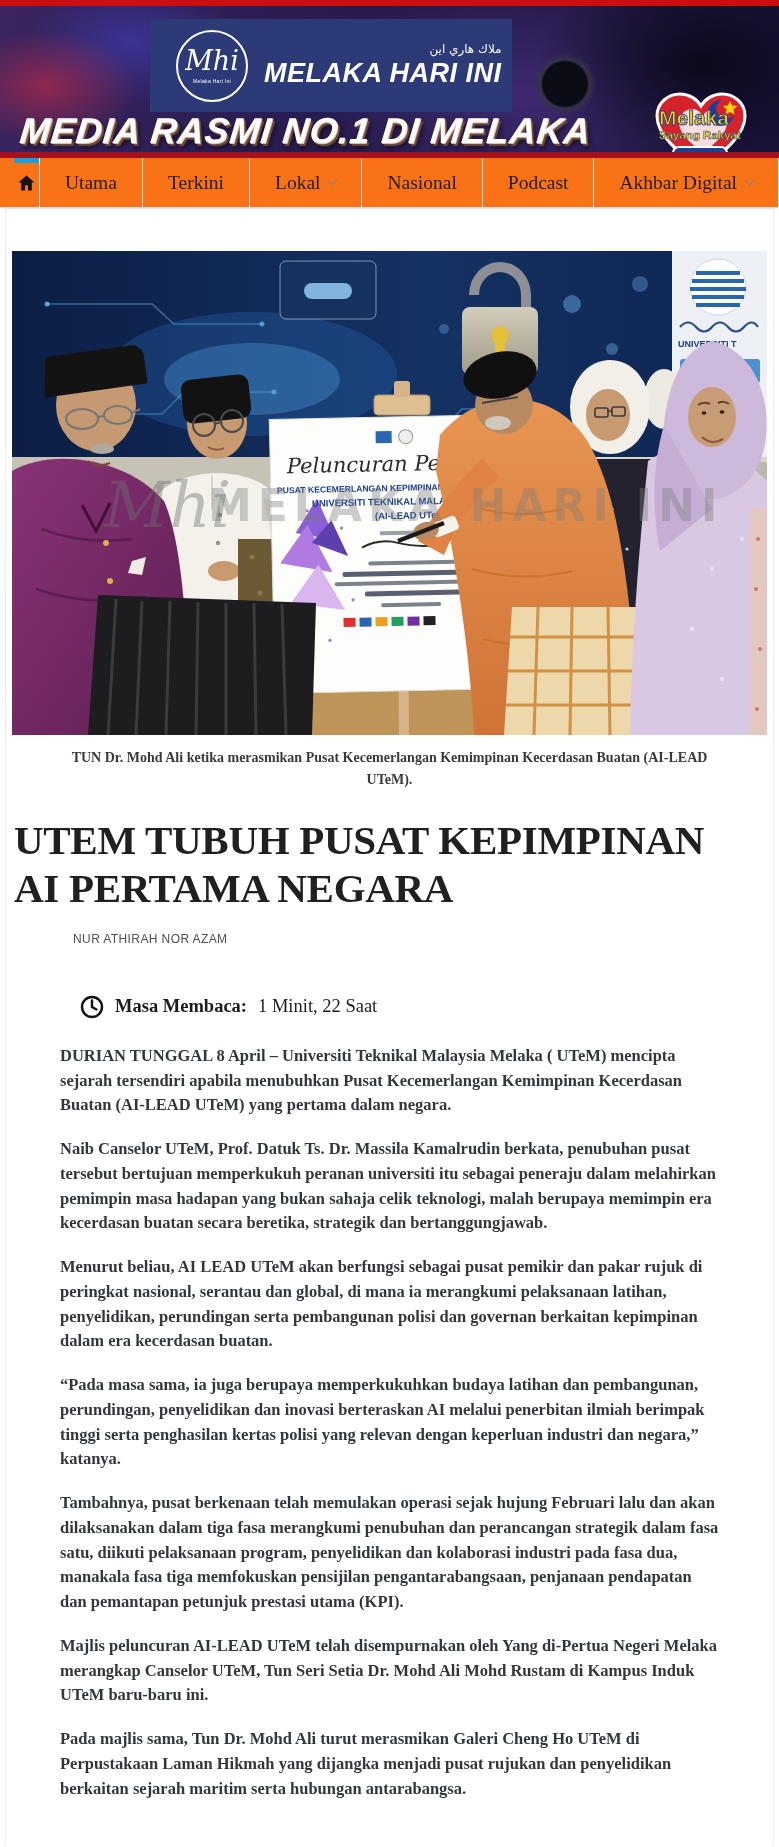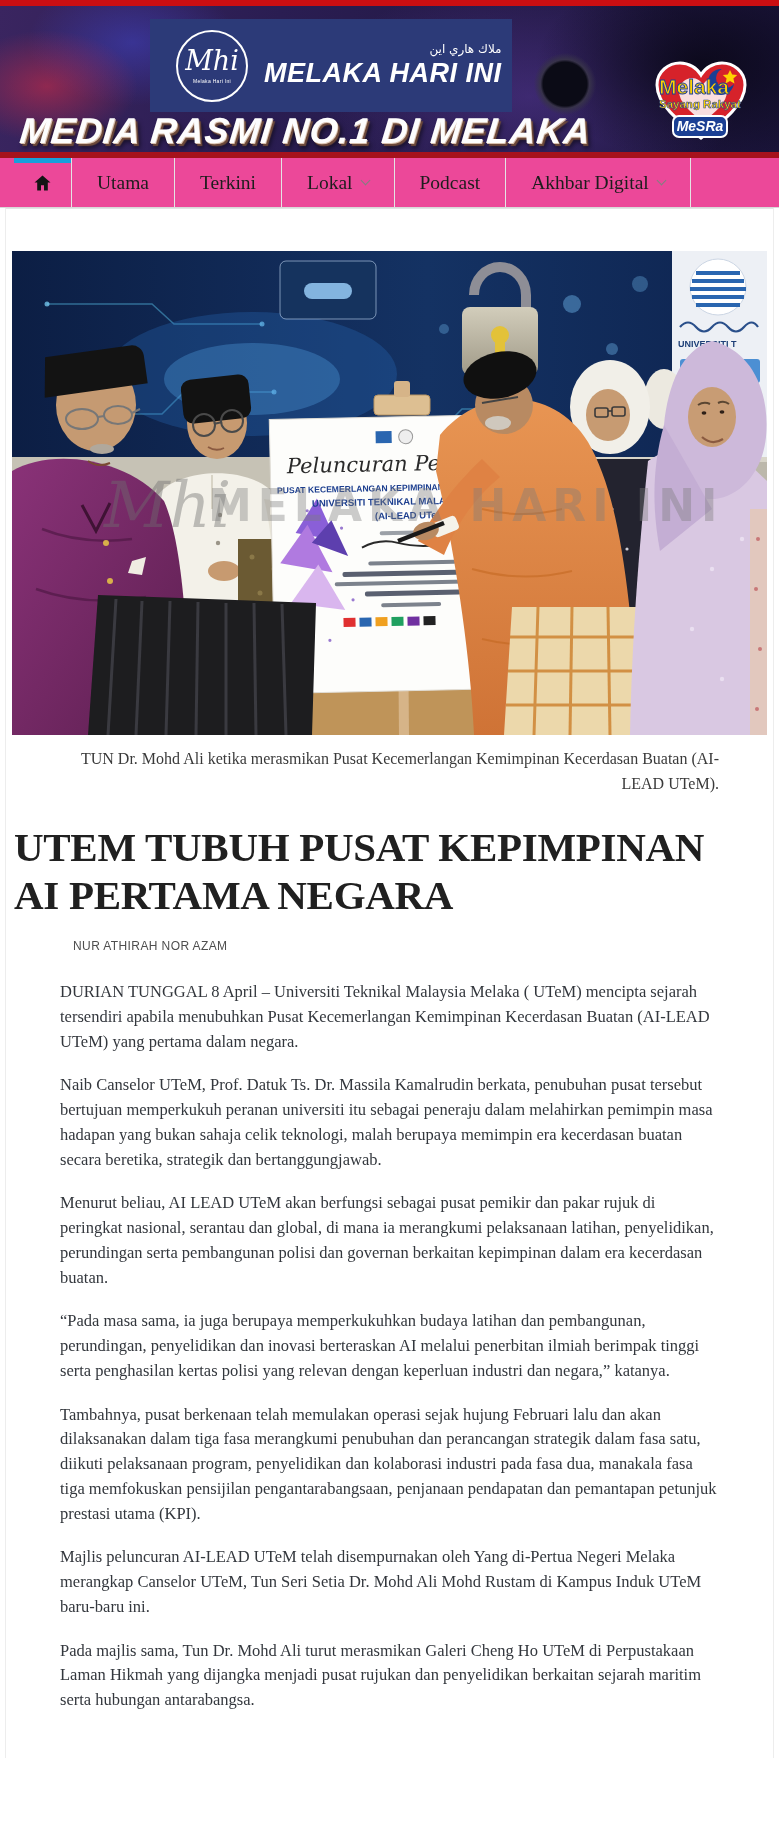--- a/index.html
+++ b/index.html
@@ -33,25 +33,25 @@
   .logo-mono-sub { font:400 5px "Liberation Sans", sans-serif; margin-top:4px; letter-spacing:.3px; }
   .logo-text { color:#fff; display:flex; flex-direction:column; align-items:flex-end; }
   .logo-arabic { font:400 12px "DejaVu Sans", sans-serif; margin-bottom:2px; }
   .logo-title { font:italic 700 27px "Liberation Sans", sans-serif; letter-spacing:.5px; }
   .tagline {
     position:absolute; left:20px; top:104px;
     font:italic 700 36px "Liberation Sans", sans-serif; letter-spacing:1px;
     color:#fdfdfd; transform:skewX(-6deg); white-space:nowrap;
     text-shadow:1px 1px 0 #d8c0ae, 3px 3px 1px #6e4a3a, 4px 5px 5px rgba(0,0,0,.65);
   }
-  .mesra { position:absolute; right:24px; top:52px; }
+  .mesra { position:absolute; right:24px; top:83px; }
   .red-strip { height:6px; background:#a6121c; }
   
   .navbar {
-    display:flex; height:50px; background:#ec4899; border-bottom:1px solid #d9d9d9;
+    display:flex; height:50px; background:#f97316; border-bottom:1px solid #d9d9d9;
     font-family:"Liberation Serif", serif; font-size:19.5px; color:#1d1d1d;
     padding-left:14px; align-items:stretch;
   }
   .nav-item {
     display:flex; align-items:center; justify-content:center;
     padding:0 25px; border-right:1px solid #e4e4e4; position:relative; cursor:pointer;
     white-space:nowrap;
   }
   .nav-item.home { width:58px; padding:0; }
   .nav-item.home::before {
@@ -59,36 +59,37 @@
   }
   .chev {
     width:7px; height:7px; border-right:1.5px solid #808080; border-bottom:1.5px solid #808080;
     transform:rotate(45deg); margin-left:9px; margin-top:-4px;
   }
   
   .content { margin:0 5px; border-left:1px solid #ededed; border-right:1px solid #ededed; padding-bottom:26px; }
   .figure { border-top:1px solid #e4e4e4; padding:0 6px; }
   .figure svg { display:block; }
   .caption {
-    text-align:right; font-size:16px; color:#3a3a3a; line-height:1.55;
+    text-align:center; font-size:14px; color:#3a3a3a; line-height:1.55;
     padding:12px 48px 0;
+    font-weight:bold;
   }
   .headline {
     font-family:"Liberation Serif", serif; font-weight:700; font-size:41px;
     line-height:1.17; color:#202020; letter-spacing:-.3px;
     margin:27px 20px 4px 8px;
   }
   .byline {
     margin:17px 0 0 67px; font-family:"Liberation Sans", sans-serif;
     font-weight:400; font-size:12px; letter-spacing:.4px; color:#4e4e4e; line-height:1.55;
   }
   .reading { display:flex; align-items:center; gap:11px; margin:46px 0 0 74px; font-size:18.5px; color:#1c1c1c; }
   .reading .lbl { font-weight:700; }
   .body-text { padding:0 52px 0 54px; margin-top:25px; font-size:16.5px; line-height:1.5; color:#33373d; }
-  .body-text p { margin:0 0 19px; }
+  .body-text p { margin:0 0 19px;font-weight:bold; }
 </style>
 </head>
 <body>
 
 <div class="top-bar"></div>
 
 <header class="masthead">
   <div class="logo-box">
     <div class="logo-circle">
       <span class="logo-mono">Mhi</span>
@@ -127,20 +128,23 @@
   </div>
   <div class="nav-item">
     <span>Utama</span>
   </div>
   <div class="nav-item">
     <span>Terkini</span>
   </div>
   <div class="nav-item">
     <span>Lokal</span>
     <span class="chev"></span>
+  </div>
+  <div class="nav-item">
+    <span>Nasional</span>
   </div>
   <div class="nav-item">
     <span>Podcast</span>
   </div>
   <div class="nav-item">
     <span>Akhbar Digital</span>
     <span class="chev"></span>
   </div>
 </nav>
 
@@ -430,20 +434,29 @@
     </svg>
     <figcaption class="caption">TUN Dr. Mohd Ali ketika merasmikan Pusat Kecemerlangan Kemimpinan Kecerdasan Buatan (AI-LEAD UTeM).</figcaption>
   </figure>
 
   <h1 class="headline">UTEM TUBUH PUSAT KEPIMPINAN AI PERTAMA NEGARA</h1>
 
   <div class="byline">
     <div>NUR ATHIRAH NOR AZAM</div>
   </div>
 
+  <div class="reading">
+    <svg width="24" height="24" viewBox="0 0 24 24">
+      <circle cx="12" cy="12" r="10" fill="none" stroke="#111111" stroke-width="2.4"></circle>
+      <line x1="12" y1="12" x2="12" y2="5.5" stroke="#111111" stroke-width="2.4" stroke-linecap="round"></line>
+      <line x1="12" y1="12" x2="16.5" y2="14.5" stroke="#111111" stroke-width="2.4" stroke-linecap="round"></line>
+    </svg>
+    <span class="lbl">Masa Membaca:</span>
+      <span>1 Minit, 22 Saat</span>
+  </div>
 
   <div class="body-text">
     <p>DURIAN TUNGGAL 8 April – Universiti Teknikal Malaysia Melaka ( UTeM) mencipta sejarah tersendiri apabila menubuhkan Pusat Kecemerlangan Kemimpinan Kecerdasan Buatan (AI-LEAD UTeM) yang pertama dalam negara.</p>
     <p>Naib Canselor UTeM, Prof. Datuk Ts. Dr. Massila Kamalrudin berkata, penubuhan pusat tersebut bertujuan memperkukuh peranan universiti itu sebagai peneraju dalam melahirkan pemimpin masa hadapan yang bukan sahaja celik teknologi, malah berupaya memimpin era kecerdasan buatan secara beretika, strategik dan bertanggungjawab.</p>
     <p>Menurut beliau, AI LEAD UTeM akan berfungsi sebagai pusat pemikir dan pakar rujuk di peringkat nasional, serantau dan global, di mana ia merangkumi pelaksanaan latihan, penyelidikan, perundingan serta pembangunan polisi dan governan berkaitan kepimpinan dalam era kecerdasan buatan.</p>
     <p>“Pada masa sama, ia juga berupaya memperkukuhkan budaya latihan dan pembangunan, perundingan, penyelidikan dan inovasi berteraskan AI melalui penerbitan ilmiah berimpak tinggi serta penghasilan kertas polisi yang relevan dengan keperluan industri dan negara,” katanya.</p>
     <p>Tambahnya, pusat berkenaan telah memulakan operasi sejak hujung Februari lalu dan akan dilaksanakan dalam tiga fasa merangkumi penubuhan dan perancangan strategik dalam fasa satu, diikuti pelaksanaan program, penyelidikan dan kolaborasi industri pada fasa dua, manakala fasa tiga memfokuskan pensijilan pengantarabangsaan, penjanaan pendapatan dan pemantapan petunjuk prestasi utama (KPI).</p>
     <p>Majlis peluncuran AI-LEAD UTeM telah disempurnakan oleh Yang di-Pertua Negeri Melaka merangkap Canselor UTeM, Tun Seri Setia Dr. Mohd Ali Mohd Rustam di Kampus Induk UTeM baru-baru ini.</p>
     <p>Pada majlis sama, Tun Dr. Mohd Ali turut merasmikan Galeri Cheng Ho UTeM di Perpustakaan Laman Hikmah yang dijangka menjadi pusat rujukan dan penyelidikan berkaitan sejarah maritim serta hubungan antarabangsa.</p>
   </div>

